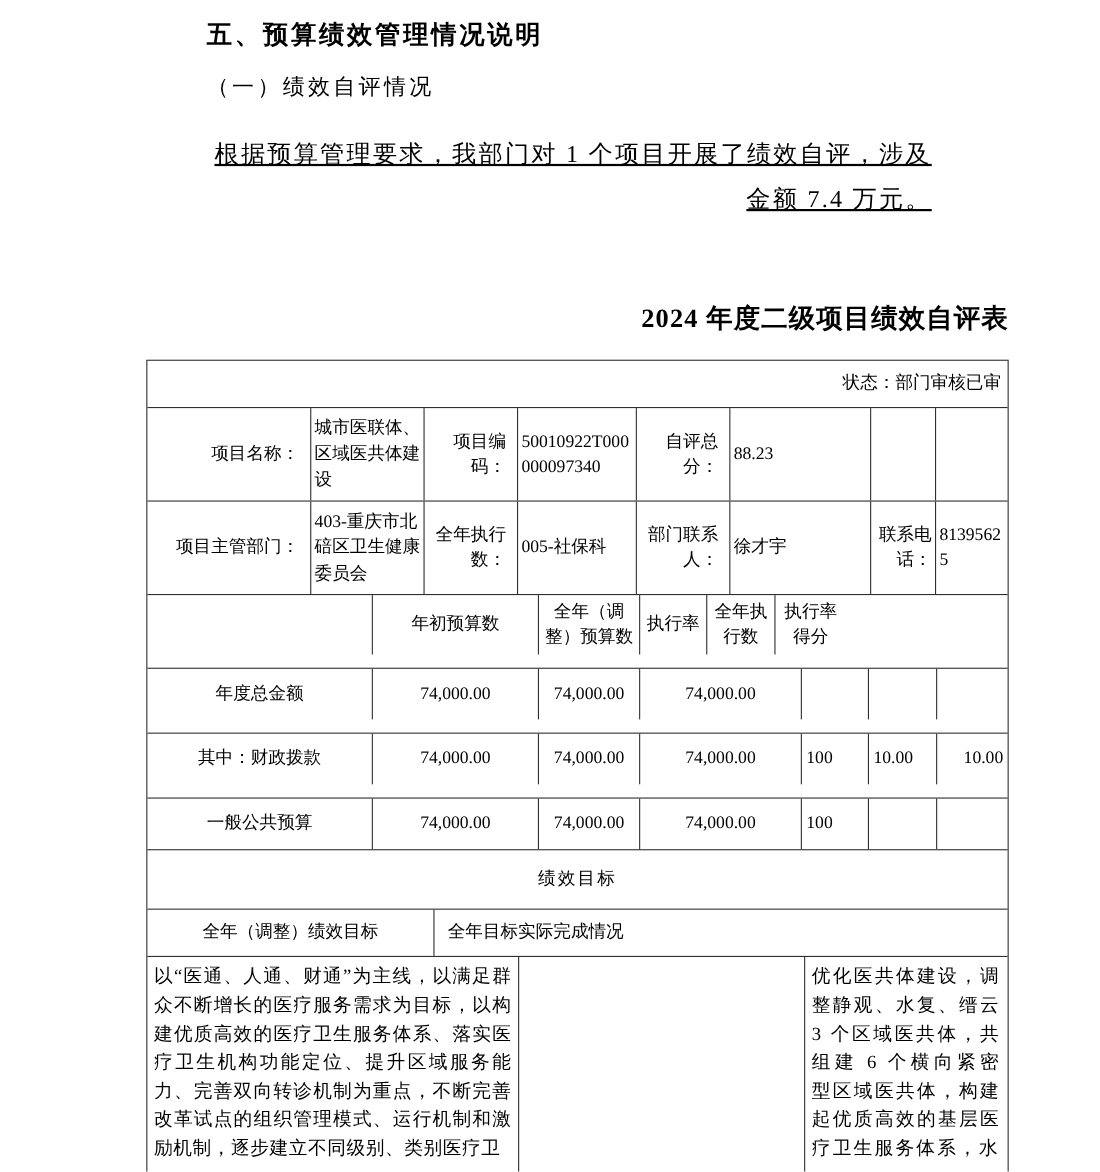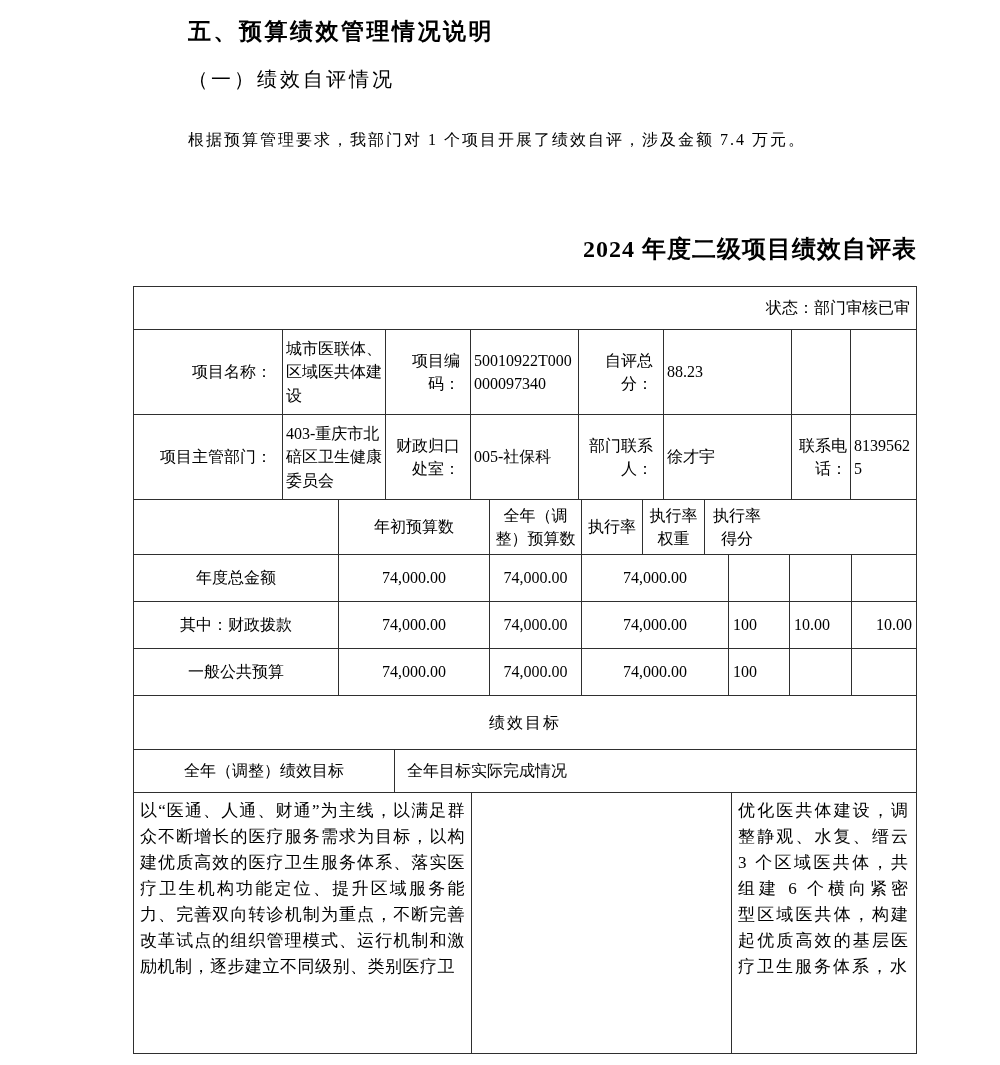--- a/index.html
+++ b/index.html
@@ -31,25 +31,26 @@
   }
   .h2 {
     margin: 20px 0 0 55px;
     font-size: 20px;
     letter-spacing: 3px;
     line-height: 27px;
   }
   .para {
     margin: 26px 0 0 0;
     width: 714px;
-    font-size: 16px;
+    font-size: 22px;
     letter-spacing: 2px;
     line-height: 41px;
     text-indent: 55px;
-    text-align: left;
+    text-align: right;
+    text-decoration: underline;
   }
   .tbl-title {
     margin: 74px 0 0 0;
     width: 784px;
     text-align: right;
     font-weight: bold;
     font-size: 24px;
     letter-spacing: 1px;
     line-height: 30px;
   }
@@ -86,21 +87,21 @@
 
   
   .ca0{width:148px}.ca1{width:103px}.ca2{width:85px}.ca3{width:108px}
   .ca4{width:85px}.ca5{width:128px}.ca6{width:59px}.ca7{width:66px}
   .rowA { min-height: 84px; }
 
   
   .cb0{width:204px}.cb1{width:151px}.cb2{width:92px}.cb3{width:147px}
   .cb4{width:61px}.cb5{width:62px}.cb6{width:65px}
   .rowB-head { min-height: 54px; }
-  .rowB { min-height: 46px; }
+  .rowB { min-height: 46px; margin-top: 12px; }
 
   
   .cc0{width:337px}.cc1{width:260px}.cc2{width:185px}
   .rowC-head { min-height: 42px; }
   .rowC-body { height: 260px; }
   .goal-text {
     display: block;
     align-items: flex-start;
     padding: 5px 6px;
     font-size: 17px;
@@ -133,35 +134,35 @@
       <div class="cell ca3 value">50010922T000000097340</div>
       <div class="cell ca4 label">自评总分：</div>
       <div class="cell ca5 value">88.23</div>
       <div class="cell ca6"></div>
       <div class="cell ca7"></div>
     </div>
 
     <div class="row rowA">
       <div class="cell ca0 label">项目主管部门：</div>
       <div class="cell ca1 value">403-重庆市北碚区卫生健康委员会</div>
-      <div class="cell ca2 label">财政归口处室：</div>
+      <div class="cell ca2 label">全年执行数：</div>
       <div class="cell ca3 value">005-社保科</div>
       <div class="cell ca4 label">部门联系人：</div>
       <div class="cell ca5 value">徐才宇</div>
       <div class="cell ca6 label tight">联系电话：</div>
       <div class="cell ca7 value">81395625</div>
     </div>
 
 
     <div class="row rowB-head">
       <div class="cell cb0 center"></div>
       <div class="cell cb1 center">年初预算数</div>
       <div class="cell cb2 center">全年（调整）预算数</div>
       <div class="cell cb4 center">执行率</div>
-      <div class="cell cb5 center">执行率权重</div>
+      <div class="cell cb5 center">全年执行数</div>
       <div class="cell cb6 center">执行率得分</div>
     </div>
 
     <div class="row rowB">
       <div class="cell cb0 center">年度总金额</div>
       <div class="cell cb1 center">74,000.00</div>
       <div class="cell cb2 center">74,000.00</div>
       <div class="cell cb3 center">74,000.00</div>
       <div class="cell cb4 numleft"></div>
       <div class="cell cb5 numleft"></div>

